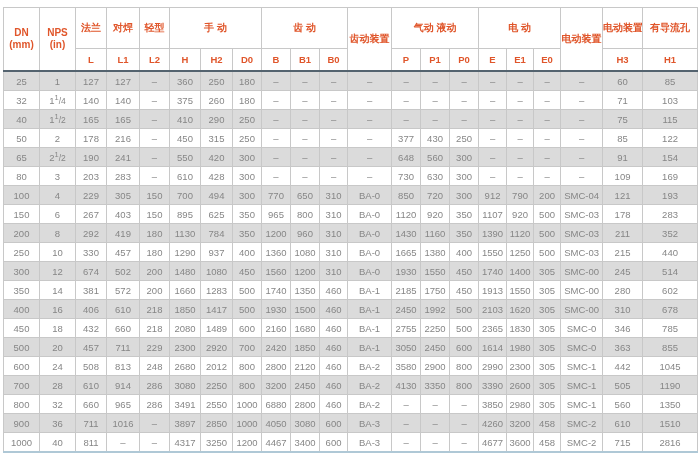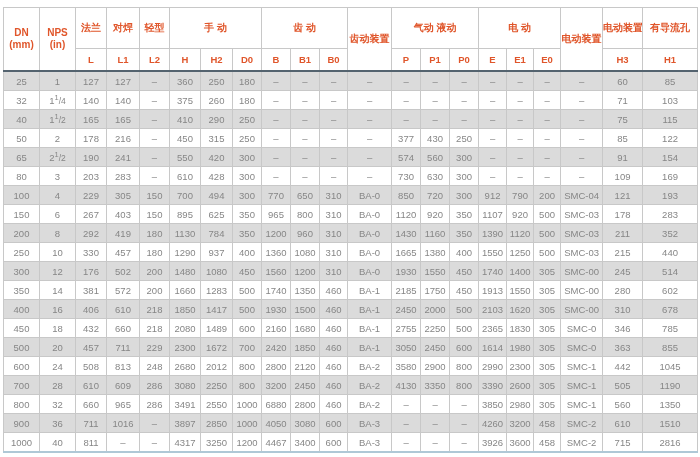--- a/index.html
+++ b/index.html
@@ -193,21 +193,21 @@
           <td>190</td>
           <td>241</td>
           <td>–</td>
           <td>550</td>
           <td>420</td>
           <td>300</td>
           <td>–</td>
           <td>–</td>
           <td>–</td>
           <td>–</td>
-          <td>574</td>
+          <td>648</td>
           <td>560</td>
           <td>300</td>
           <td>–</td>
           <td>–</td>
           <td>–</td>
           <td>–</td>
           <td>91</td>
           <td>154</td>
         </tr>
         <tr>
@@ -321,21 +321,21 @@
           <td>1550</td>
           <td>1250</td>
           <td>500</td>
           <td>SMC-03</td>
           <td>215</td>
           <td>440</td>
         </tr>
         <tr>
           <td>300</td>
           <td>12</td>
-          <td>176</td>
+          <td>674</td>
           <td>502</td>
           <td>200</td>
           <td>1480</td>
           <td>1080</td>
           <td>450</td>
           <td>1560</td>
           <td>1200</td>
           <td>310</td>
           <td>BA-0</td>
           <td>1930</td>
@@ -378,21 +378,21 @@
           <td>610</td>
           <td>218</td>
           <td>1850</td>
           <td>1417</td>
           <td>500</td>
           <td>1930</td>
           <td>1500</td>
           <td>460</td>
           <td>BA-1</td>
           <td>2450</td>
-          <td>2000</td>
+          <td>1992</td>
           <td>500</td>
           <td>2103</td>
           <td>1620</td>
           <td>305</td>
           <td>SMC-00</td>
           <td>310</td>
           <td>678</td>
         </tr>
         <tr>
           <td>450</td>
@@ -417,21 +417,21 @@
           <td>346</td>
           <td>785</td>
         </tr>
         <tr>
           <td>500</td>
           <td>20</td>
           <td>457</td>
           <td>711</td>
           <td>229</td>
           <td>2300</td>
-          <td>1672</td>
+          <td>2920</td>
           <td>700</td>
           <td>2420</td>
           <td>1850</td>
           <td>460</td>
           <td>BA-1</td>
           <td>3050</td>
           <td>2450</td>
           <td>600</td>
           <td>1614</td>
           <td>1980</td>
@@ -460,21 +460,21 @@
           <td>2300</td>
           <td>305</td>
           <td>SMC-1</td>
           <td>442</td>
           <td>1045</td>
         </tr>
         <tr>
           <td>700</td>
           <td>28</td>
           <td>610</td>
-          <td>609</td>
+          <td>914</td>
           <td>286</td>
           <td>3080</td>
           <td>2250</td>
           <td>800</td>
           <td>3200</td>
           <td>2450</td>
           <td>460</td>
           <td>BA-2</td>
           <td>4130</td>
           <td>3350</td>
@@ -541,21 +541,21 @@
           <td>4317</td>
           <td>3250</td>
           <td>1200</td>
           <td>4467</td>
           <td>3400</td>
           <td>600</td>
           <td>BA-3</td>
           <td>–</td>
           <td>–</td>
           <td>–</td>
-          <td>3926</td>
+          <td>4677</td>
           <td>3600</td>
           <td>458</td>
           <td>SMC-2</td>
           <td>715</td>
           <td>2816</td>
         </tr>
       </tbody>
   </table>
 </div>
 

